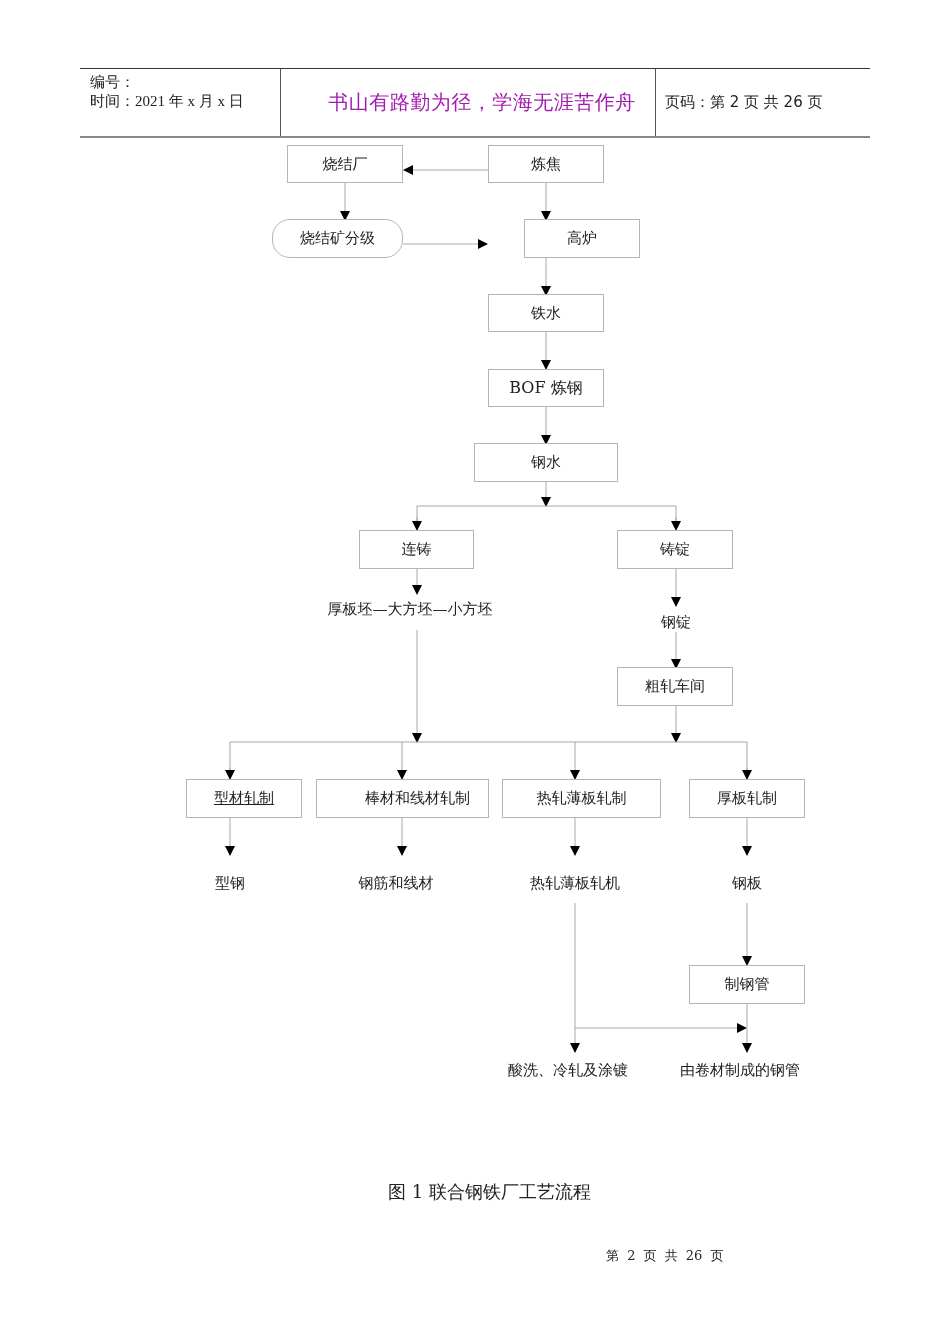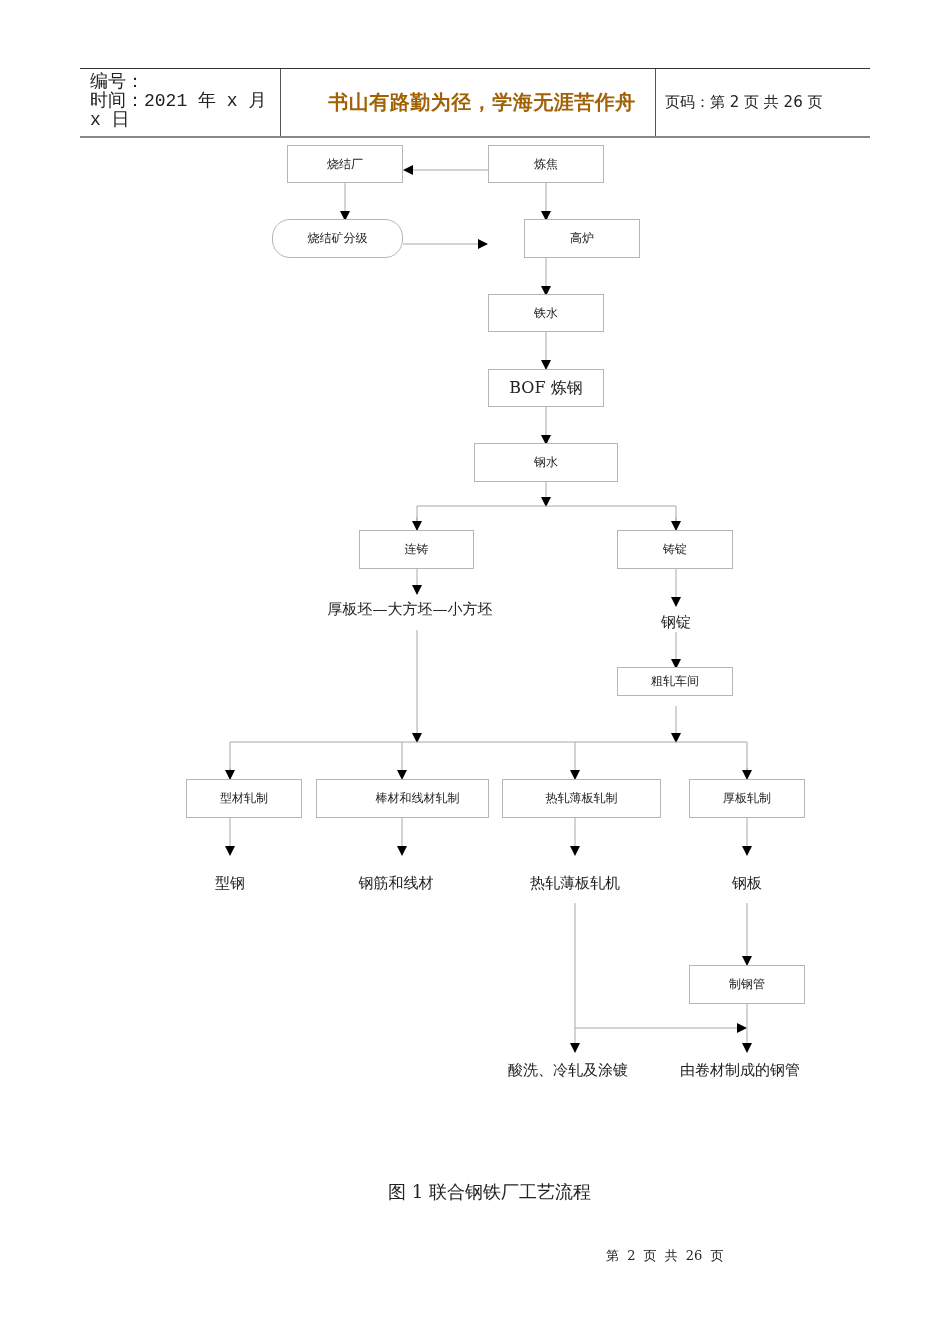--- a/index.html
+++ b/index.html
@@ -1,24 +1,24 @@
 <!DOCTYPE html>
 <html><head>
 <meta charset="utf-8">
 <style>
   html,body{margin:0;padding:0;background:#ffffff;}
   body{width:950px;height:1344px;position:relative;overflow:hidden;font-family:"DejaVu Serif","Liberation Serif",serif;color:#222;}
   .hdr{position:absolute;left:80px;top:68px;width:790px;height:67px;border-top:1px solid #333;border-bottom:2px solid #888;}
   .hdr-cell{position:absolute;top:0;height:67px;}
-  .hdr-left{left:0;width:200px;font-family:Liberation Mono, monospace;font-size:18px;line-height:19px;padding:4px 0 0 10px;box-sizing:border-box;}
+  .hdr-left{left:0;width:200px;font-family:Liberation Serif, serif;font-size:15px;line-height:19px;padding:4px 0 0 10px;box-sizing:border-box;}
   .hdr-mid{left:200px;width:374px;border-left:1px solid #555;border-right:1px solid #555;display:flex;align-items:center;justify-content:center;}
-  .motto{color:#a16207;font-family:"DejaVu Sans","Liberation Sans",sans-serif;font-size:20px;font-weight:bold;letter-spacing:0.5px;margin-left:28px;}
+  .motto{color:#a21caf;font-family:"DejaVu Sans","Liberation Sans",sans-serif;font-size:20px;font-weight:normal;letter-spacing:0.5px;margin-left:28px;}
   .hdr-right{left:575px;width:215px;display:flex;align-items:center;padding-left:10px;box-sizing:border-box;font-family:"DejaVu Sans","Liberation Sans",sans-serif;font-size:15px;}
   svg.lines{position:absolute;left:0;top:0;}
-  .box{position:absolute;border:1px solid #b5b5b5;background:#fff;display:flex;align-items:center;justify-content:center;font-size:12px;box-sizing:border-box;}
+  .box{position:absolute;border:1px solid #b5b5b5;background:#fff;display:flex;align-items:center;justify-content:center;font-size:15px;box-sizing:border-box;}
   .label{position:absolute;font-size:15px;white-space:nowrap;transform:translateX(-50%);}
   .caption{position:absolute;left:388px;top:1180px;font-size:18px;}
   .footer{position:absolute;left:564px;top:1247px;font-size:13px;word-spacing:4px;margin-left:42px;}
 </style>
 </head>
 <body>
 
 <div class="hdr">
   <div class="hdr-cell hdr-left">
     <div>编号：</div>
@@ -73,22 +73,22 @@
 
 <div class="box" style="left:287px;top:145px;width:116px;height:38px;">烧结厂</div>
 <div class="box" style="left:488px;top:145px;width:116px;height:38px;">炼焦</div>
 <div class="box" style="left:272px;top:219px;width:131px;height:39px;border-radius:18px;">烧结矿分级</div>
 <div class="box" style="left:488px;top:219px;width:116px;height:39px;margin-left:36px;">高炉</div>
 <div class="box" style="left:488px;top:294px;width:116px;height:38px;">铁水</div>
 <div class="box" style="left:488px;top:369px;width:116px;height:38px;font-size:16px;">BOF 炼钢</div>
 <div class="box" style="left:474px;top:443px;width:144px;height:39px;">钢水</div>
 <div class="box" style="left:359px;top:530px;width:115px;height:39px;">连铸</div>
 <div class="box" style="left:617px;top:530px;width:116px;height:39px;">铸锭</div>
-<div class="box" style="left:617px;top:667px;width:116px;height:29px;">粗轧车间</div>
-<div class="box" style="left:186px;top:779px;width:116px;height:39px;">型材轧制</div>
+<div class="box" style="left:617px;top:667px;width:116px;height:39px;">粗轧车间</div>
+<div class="box" style="left:186px;top:779px;width:116px;height:39px;text-decoration:underline;">型材轧制</div>
 <div class="box" style="left:316px;top:779px;width:173px;height:39px;padding-left:30px;">棒材和线材轧制</div>
 <div class="box" style="left:502px;top:779px;width:159px;height:39px;">热轧薄板轧制</div>
 <div class="box" style="left:689px;top:779px;width:116px;height:39px;text-align:center;">厚板轧制</div>
 <div class="box" style="left:689px;top:965px;width:116px;height:39px;">制钢管</div>
 
 <div class="label" style="left:410px;top:600px;">厚板坯—大方坯—小方坯</div>
 <div class="label" style="left:676px;top:613px;">钢锭</div>
 <div class="label" style="left:230px;top:874px;">型钢</div>
 <div class="label" style="left:396px;top:874px;">钢筋和线材</div>
 <div class="label" style="left:575px;top:874px;">热轧薄板轧机</div>

